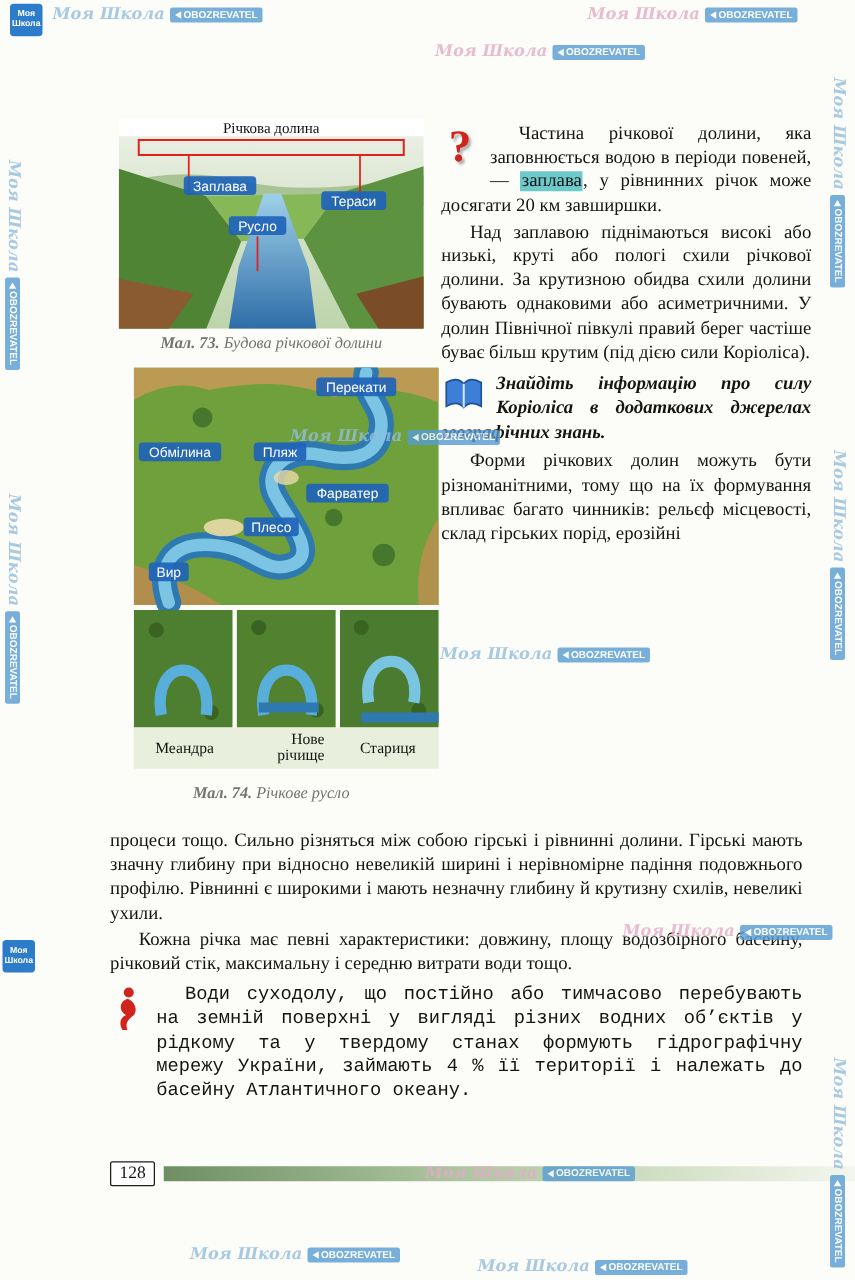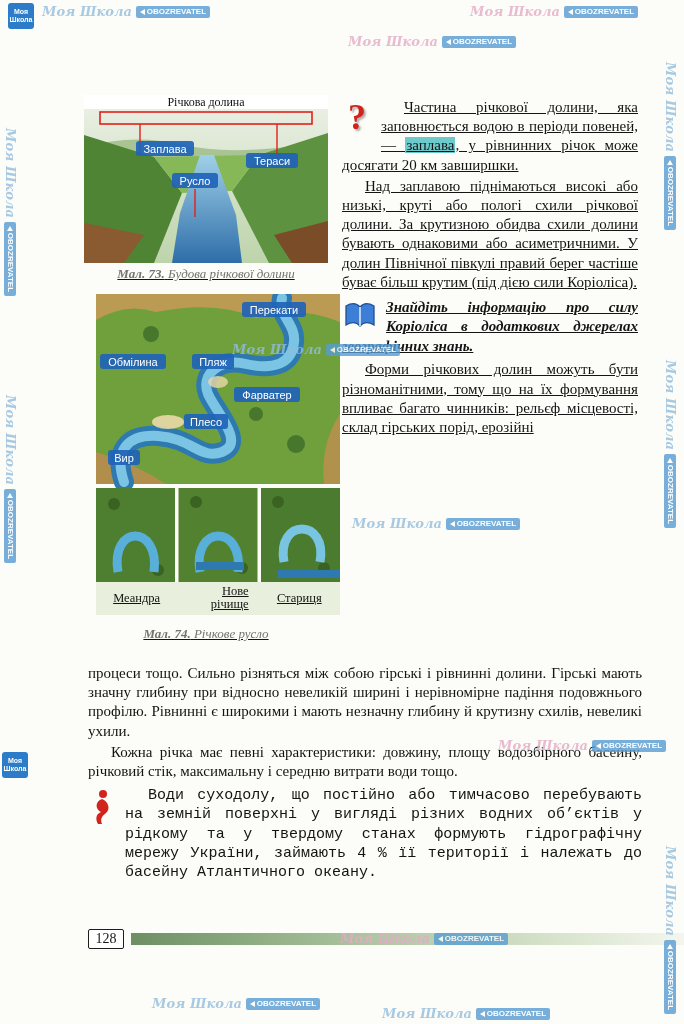--- a/index.html
+++ b/index.html
@@ -12,21 +12,21 @@
   
   .header { position:absolute; left:88px; top:61px; width:554px; }
   .header-row { display:flex; align-items:center; height:17px; }
   .chapter { font:bold 13px "Liberation Sans", sans-serif; color:#16418c; white-space:nowrap; letter-spacing:.2px; }
   .title-bar { flex:1; margin-left:6px; height:16px; display:flex; align-items:center; padding-left:9px;
     background:linear-gradient(90deg,#2e62b5 0%,#6f9ed6 45%,#d9e6f4 85%,#fdfdfd 100%); }
   .title-bar span { font:bold 12px "Liberation Sans", sans-serif; color:#ffffff; letter-spacing:.2px; }
   .header-rule { margin-top:3px; border-top:2px solid #2e62b5; }
 
   
-  .columns { position:absolute; left:84px; top:95px; width:554px; display:flex; gap:14px;text-decoration:underline; }
+  .columns { position:absolute; left:95px; top:95px; width:554px; display:flex; gap:14px; }
   .left-col { width:244px; flex:none; }
   .right-col { flex:1; font-size:15px; line-height:1.28; text-align:justify; }
 
   .fig { width:244px; }
   .fig svg { display:block; }
   .figcaption { text-align:center; font-style:italic; font-size:13px; line-height:1.15; margin:4px 0 7px; color:#737373; }
   .figcaption .num { font-weight:bold; }
 
   .panel-labels { display:flex; width:244px; background:#e9efdd; }
   .panel-labels .cell { width:33.33%; text-align:right; font-size:12.5px; line-height:1.08;

